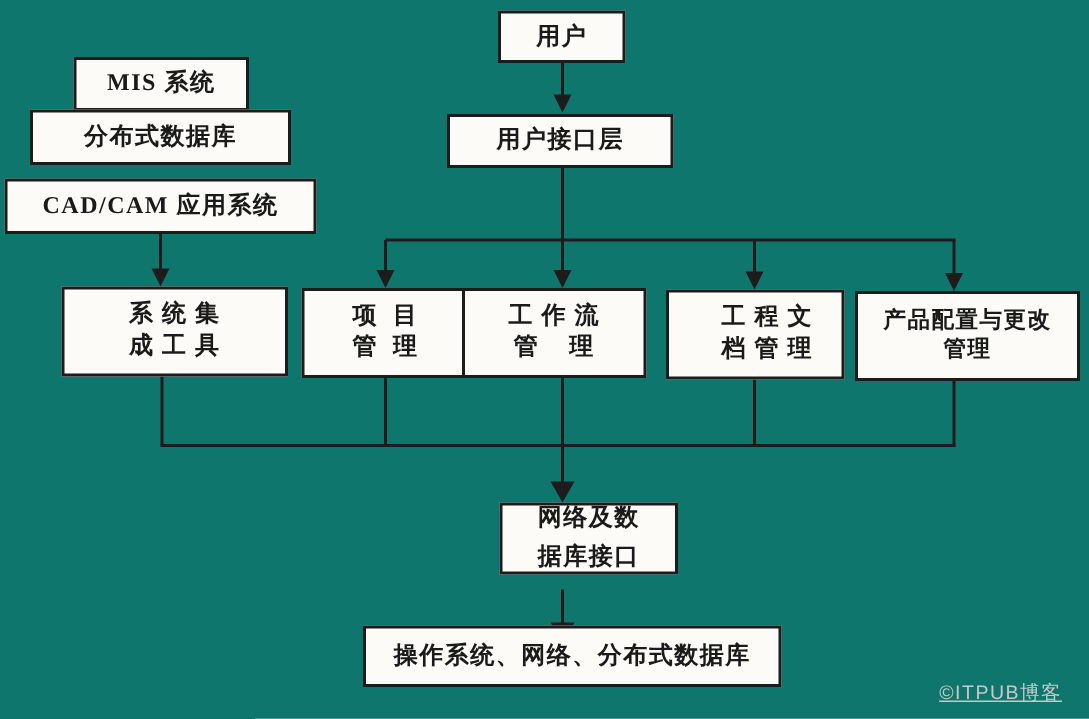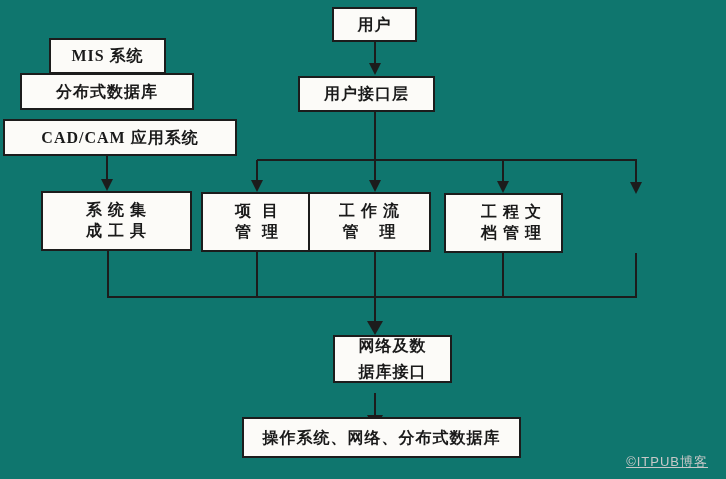--- a/index.html
+++ b/index.html
@@ -100,50 +100,54 @@
 
     <g>
       <line x1="375" y1="393" x2="375" y2="416"></line>
       <polygon points="367,415 383,415 375,429"></polygon>
     </g>
   </svg>
 
   <div class="box" style="left:332px;top:7px;width:85px;height:35px;">
     <span>用户</span>
   </div>
-  <div class="box" style="left:298px;top:76px;width:137px;height:36px;">
+  <div class="box" style="left:298px;top:76px;width:151px;height:36px;">
     <span>用户接口层</span>
   </div>
 
   <div class="box" style="left:49px;top:27px;width:117px;height:36px;margin-top:11px;">
     <span>MIS 系统</span>
   </div>
   <div class="box" style="left:20px;top:73px;width:174px;height:37px;">
     <span>分布式数据库</span>
   </div>
-  <div class="box" style="left:3px;top:119px;width:234px;height:37px;text-align:center;">
+  <div class="box" style="left:3px;top:119px;width:208px;height:37px;text-align:center;">
     <span>CAD/CAM 应用系统</span>
   </div>
 
   <div class="box small-gap" style="left:41px;top:191px;width:151px;height:60px;">
     <span>系 统 集</span>
     <span>成 工 具</span>
   </div>
   <div class="box small-gap" style="left:201px;top:192px;width:112px;height:60px;">
     <span>项  目</span>
     <span>管  理</span>
   </div>
   <div class="box small-gap" style="left:308px;top:192px;width:123px;height:60px;">
     <span>工 作 流</span>
     <span>管    理</span>
   </div>
   <div class="box small-gap" style="left:444px;top:193px;width:119px;height:60px;padding-left:16px;">
     <span>工 程 文</span>
     <span>档 管 理</span>
   </div>
+  <div class="box small-gap" style="left:570px;top:194px;width:150px;height:60px;font-size:15px;">
+    <span>产品配置与更改</span>
+    <span>管理</span>
+  </div>
 
   <div class="box small-gap" style="left:317px;top:335px;width:119px;height:48px;line-height:1.6;margin-left:16px;">
     <span>网络及数</span>
     <span>据库接口</span>
   </div>
   <div class="box" style="left:242px;top:417px;width:279px;height:41px;">
     <span>操作系统、网络、分布式数据库</span>
   </div>
 
   <div class="watermark">©ITPUB博客</div>

